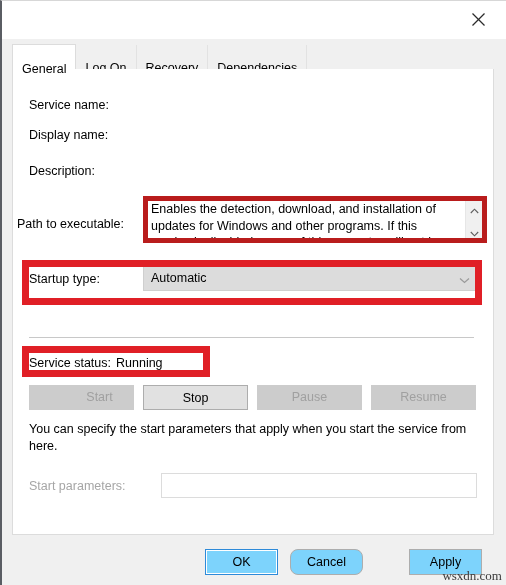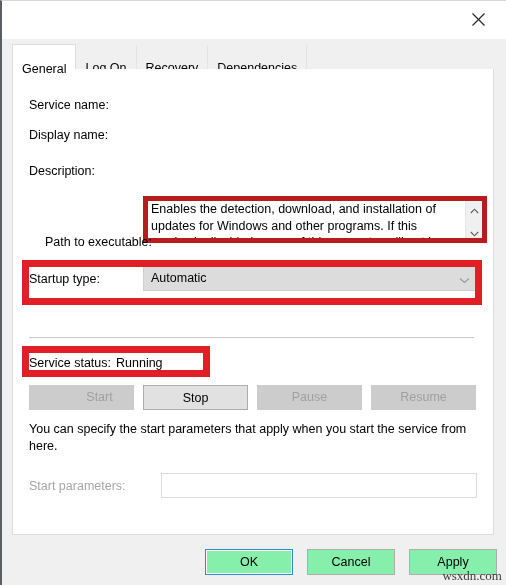--- a/index.html
+++ b/index.html
@@ -233,23 +233,23 @@
     height: 25px;
     background: #ffffff;
     border: 1px solid #dcdcdc;
     box-sizing: border-box;
   }
 
   
   .footer-btn {
     position: absolute;
     top: 548px;
-    width: 88px;
+    width: 73px;
     height: 26px;
-    background: #86efac;
+    background: #7dd3fc;
     border: 1px solid #adadad;
     box-sizing: border-box;
     font-size: 12.5px;
     text-align: center;
     line-height: 24px;
     color: #000;
     cursor: default;
   }
   .footer-btn.default {
     border: 1px solid #2e8ad8;
@@ -325,21 +325,21 @@
           </svg>
         </div>
         <div class="sb-arrow down">
           <svg width="9" height="6" viewBox="0 0 9 6">
             <polyline points="0.8,1 4.5,4.8 8.2,1" fill="none" stroke="#5d5d5d" stroke-width="1.1"></polyline>
           </svg>
         </div>
       </div>
     </div>
 
-    <div class="field-label" style="left:32px; top:148px;margin-top:18px;">Path to executable:</div>
+    <div class="field-label" style="left:4px; top:148px;">Path to executable:</div>
     <div class="field-label" style="left:16px; top:172px;"></div>
 
     <div class="field-label" style="left:16px; top:203px;">Startup type:</div>
 
     <div id="startup-combo">
       <span id="startup-value">Automatic</span>
       <span id="startup-chevron">
         <svg width="11" height="7" viewBox="0 0 11 7">
           <polyline points="1,1.5 5.5,5.5 10,1.5" fill="none" stroke="#9a9a9a" stroke-width="1.2"></polyline>
         </svg>
@@ -357,21 +357,21 @@
     <div class="action-btn disabled" style="left:358px;">Resume</div>
 
     <div id="hint-text">You can specify the start parameters that apply when you start the service from here.</div>
 
     <div class="field-label disabled" id="start-params-label">Start parameters:</div>
     <input id="start-params-input" type="text" placeholder="" style="">
 
   </div>
 
   <div class="footer-btn default" style="left:203px;">OK</div>
-  <div class="footer-btn" style="left:305px;">Cancel</div>
+  <div class="footer-btn" style="left:288px;border-radius:8px;">Cancel</div>
   <div class="footer-btn" style="left:407px;">Apply</div>
 
   <div class="redbox" id="redbox-startup"></div>
   <div class="redbox" id="redbox-status"></div>
 
   <div id="watermark">wsxdn.com</div>
 
 </div>
 
 </body></html>

